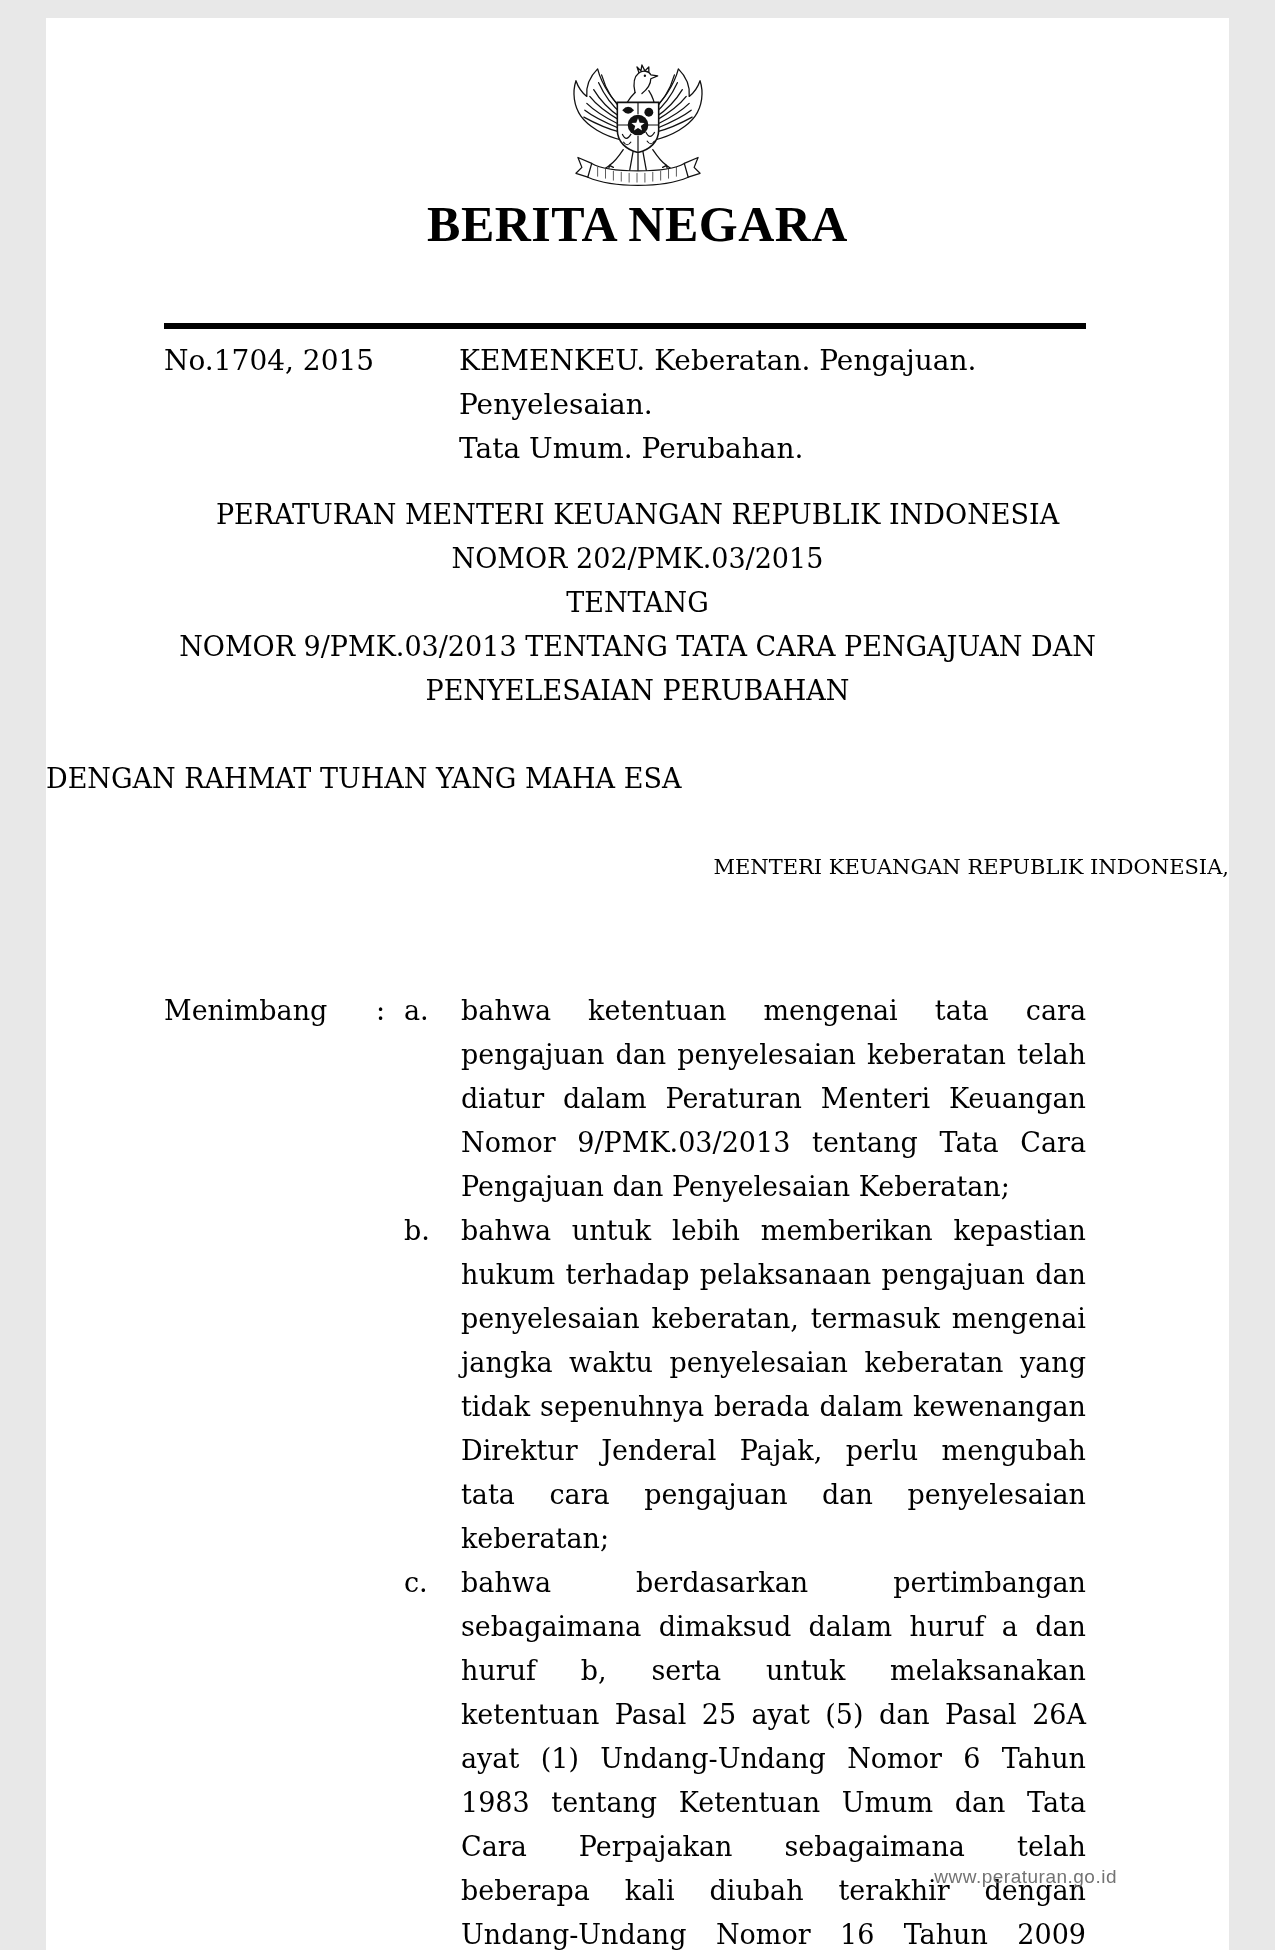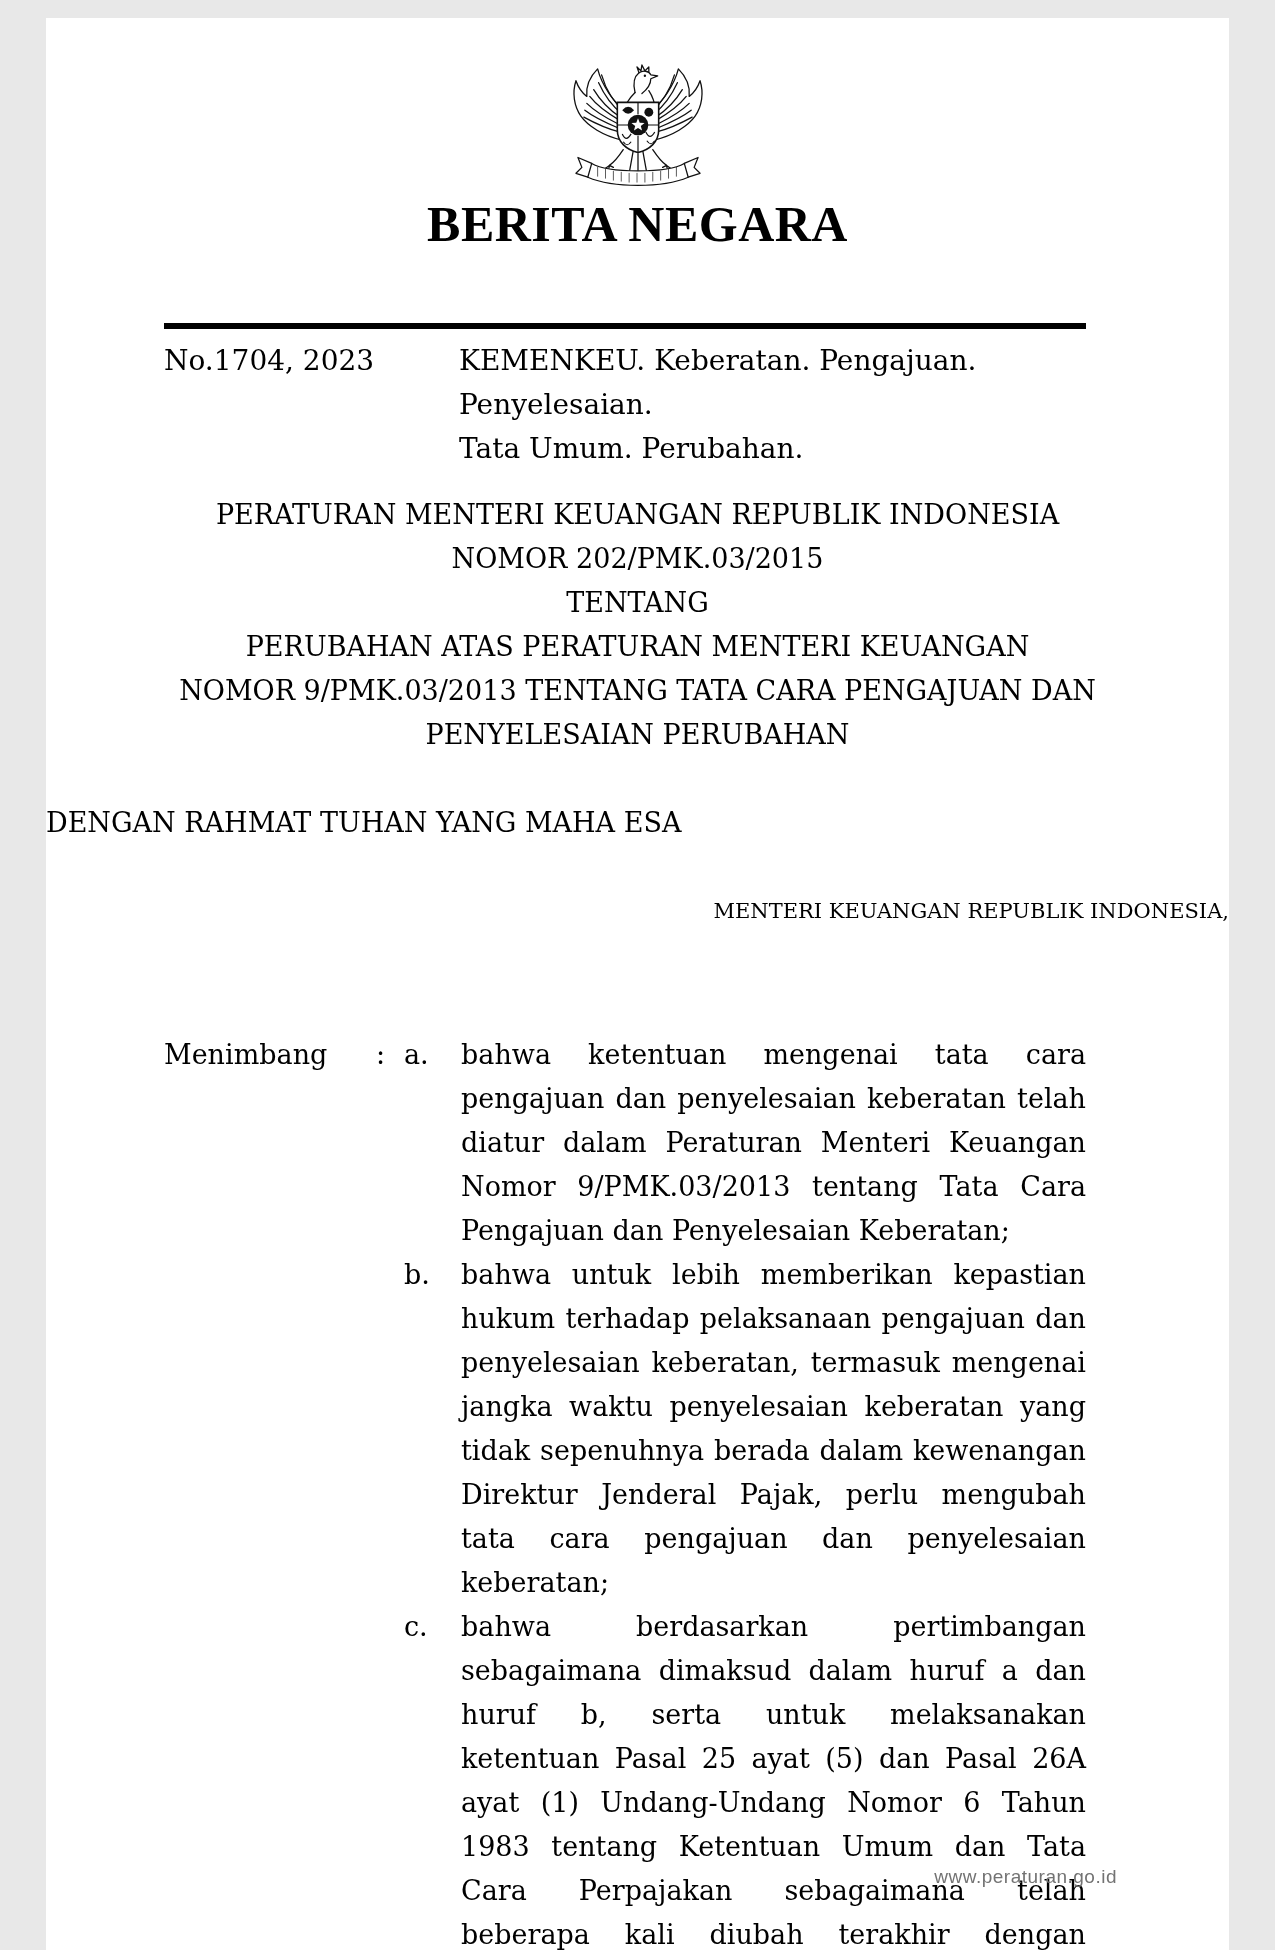--- a/index.html
+++ b/index.html
@@ -135,32 +135,31 @@
       </svg>
     </span>
     <div class="masthead-title">
       <div>BERITA NEGARA</div>
     </div>
   </div>
 
   <div class="rule"></div>
 
   <div class="gazette">
-    <div class="gazette-number">No.1704, 2023</div>
+    <div class="gazette-number">No.1704, 2015</div>
     <div class="gazette-subject">
       <div>KEMENKEU. Keberatan. Pengajuan. Penyelesaian.</div>
       <div>Tata Umum. Perubahan.</div>
     </div>
   </div>
 
   <div class="title-block">
     <div>PERATURAN MENTERI KEUANGAN REPUBLIK INDONESIA</div>
     <div>NOMOR 202/PMK.03/2015</div>
     <div>TENTANG</div>
-    <div>PERUBAHAN ATAS PERATURAN MENTERI KEUANGAN</div>
     <div>NOMOR 9/PMK.03/2013 TENTANG TATA CARA PENGAJUAN DAN</div>
     <div>PENYELESAIAN PERUBAHAN</div>
   </div>
 
   <div class="invocation">DENGAN RAHMAT TUHAN YANG MAHA ESA</div>
   <div class="authority">MENTERI KEUANGAN REPUBLIK INDONESIA,</div>
 
   <div class="consider">
     <div class="consider-label">Menimbang</div>
     <div class="consider-colon">:</div>

